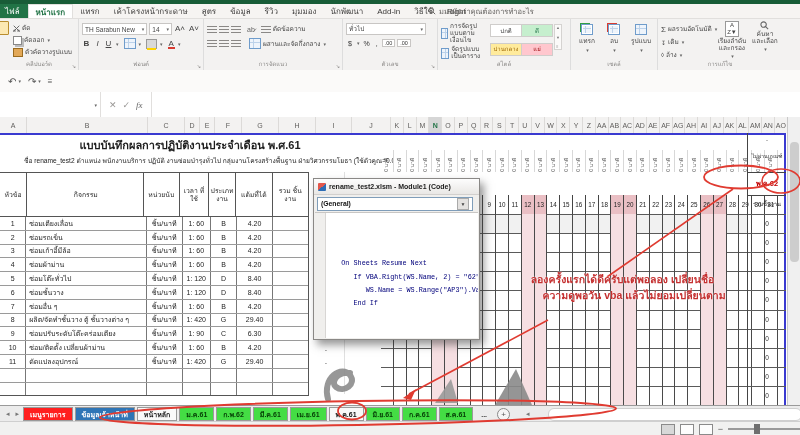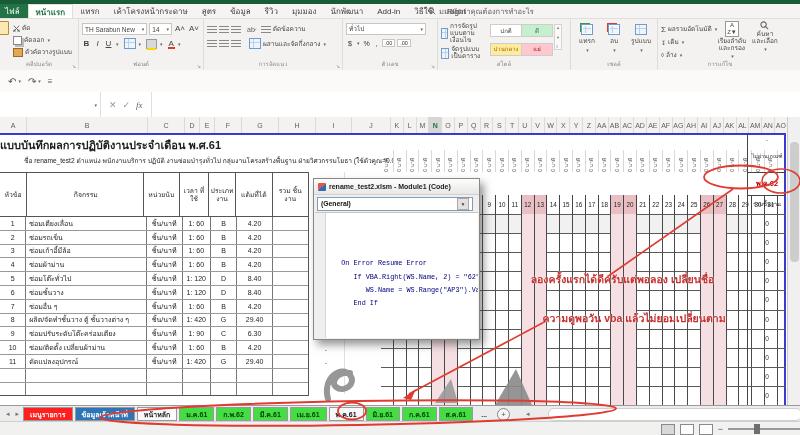--- a/index.html
+++ b/index.html
@@ -72,21 +72,21 @@
 .cheads{left:0;top:117px;width:800px;height:16px;background:#f3f2f1;border-bottom:1px solid #cfcdcb;
   display:flex;font-size:7px;color:#5f5d5b}
 .chead{border-right:1px solid #dcdad8;display:flex;align-items:center;justify-content:center;
   overflow:hidden;flex:none}
 .chead.sel{background:#d6d6d6;color:#217346;font-weight:bold}
 
 
 .sheet{left:0;top:133px;width:787px;height:272px;background:#fff;overflow:hidden}
 .pbtop{left:0;top:0;width:786px;height:2px;background:#3a3ad0}
 .pbright{left:784px;top:0;width:2px;height:272px;background:#3a3ad0}
-.stitle{left:0;top:3px;width:380px;font-size:11px;font-weight:bold;color:#1d1d1d}
+.stitle{left:0;top:3px;width:380px;text-align:center;font-size:11px;font-weight:bold;color:#1d1d1d}
 .ssub{left:24px;top:22px;width:370px;font-size:6.6px;color:#222;white-space:nowrap;overflow:hidden}
 
 
 .ltable{left:0;top:39px;width:308px;font-size:7px;color:#1d1d1d;border:1px solid #555;border-left:none}
 .hrow{display:flex;height:43px;border-bottom:1px solid #555;text-align:center;font-size:6.8px}
 .hc{border-right:1px solid #555;display:flex;align-items:center;justify-content:center;padding:0 1px;line-height:1.15}
 .srow{display:flex;height:13px;border-bottom:1px solid #777;align-items:center}
 .section-label{padding-left:28px;font-weight:bold;text-decoration:underline;font-size:7.2px}
 .trow{display:flex;height:12.8px;border-bottom:1px solid #9a9a9a;align-items:center}
 .tc{border-right:1px solid #777;height:100%;display:flex;align-items:center;justify-content:center;overflow:hidden;white-space:nowrap}
@@ -986,21 +986,21 @@
       <span>rename_test2.xlsm - Module1 (Code)</span>
     </div>
     <div class="vcombobar">
       <span class="vcombo">
         <span>(General)</span>
         <span class="cdd">▼</span>
       </span>
     </div>
     <div class="vcode">
       
-    <div class="vline">   On Error Resume Error</div><div class="vline">      If VBA.Right(WS.Name, 2) = "62" Then</div><div class="vline">         WS.Name = WS.Range("AP3").Value</div><div class="vline">      End If</div></div>
+    <div class="vline">   On Sheets Resume Next</div><div class="vline">      If VBA.Right(WS.Name, 2) = "62" Then</div><div class="vline">         WS.Name = WS.Range("AP3").Value</div><div class="vline">      End If</div></div>
   </div>
 
   <div class="abs tabbar">
     <span class="tnav">◂</span>
     <span class="tnav">▸</span>
     <span style="display:flex;gap:2px;align-items:center">
 
         <span class="stab t-red">เมนูรายการ</span>
 
         <span class="stab t-blue">ข้อมูลเจ้าหน้าที่</span>
@@ -1043,15 +1043,15 @@
   <svg class="abs anno" width="800" height="435" viewBox="0 0 800 435">
     <ellipse cx="358" cy="413" rx="258" ry="12" fill="none" stroke="#e03b31" stroke-width="2" transform="rotate(-1 358 413)"></ellipse>
     <ellipse cx="352" cy="411" rx="14" ry="8.5" fill="none" stroke="#e03b31" stroke-width="1.8"></ellipse>
     <ellipse cx="741" cy="177" rx="37" ry="11.5" fill="none" stroke="#e03b31" stroke-width="1.8"></ellipse>
     <ellipse cx="781" cy="181" rx="19" ry="12" fill="none" stroke="#e03b31" stroke-width="1.6"></ellipse>
     <line x1="733" y1="189" x2="607" y2="277" stroke="#e03b31" stroke-width="1.6"></line>
     <line x1="548" y1="320" x2="409" y2="394" stroke="#e03b31" stroke-width="1.6"></line>
     <path d="M403 398 l13 -9 l-5 11 z" fill="#e03b31"></path>
   </svg>
   <div class="note" style="left:495px;top:271px;width:255px">ลองครั้งแรกได้ดีครับแต่พอลอง เปลี่ยนชื่อ</div>
-  <div class="note" style="left:488px;top:310px;width:292px">ความดูพอวัน vba แล้วไม่ยอมเปลี่ยนตาม</div>
+  <div class="note" style="left:488px;top:287px;width:292px">ความดูพอวัน vba แล้วไม่ยอมเปลี่ยนตาม</div>
 
 </div>
 
 </body></html>

